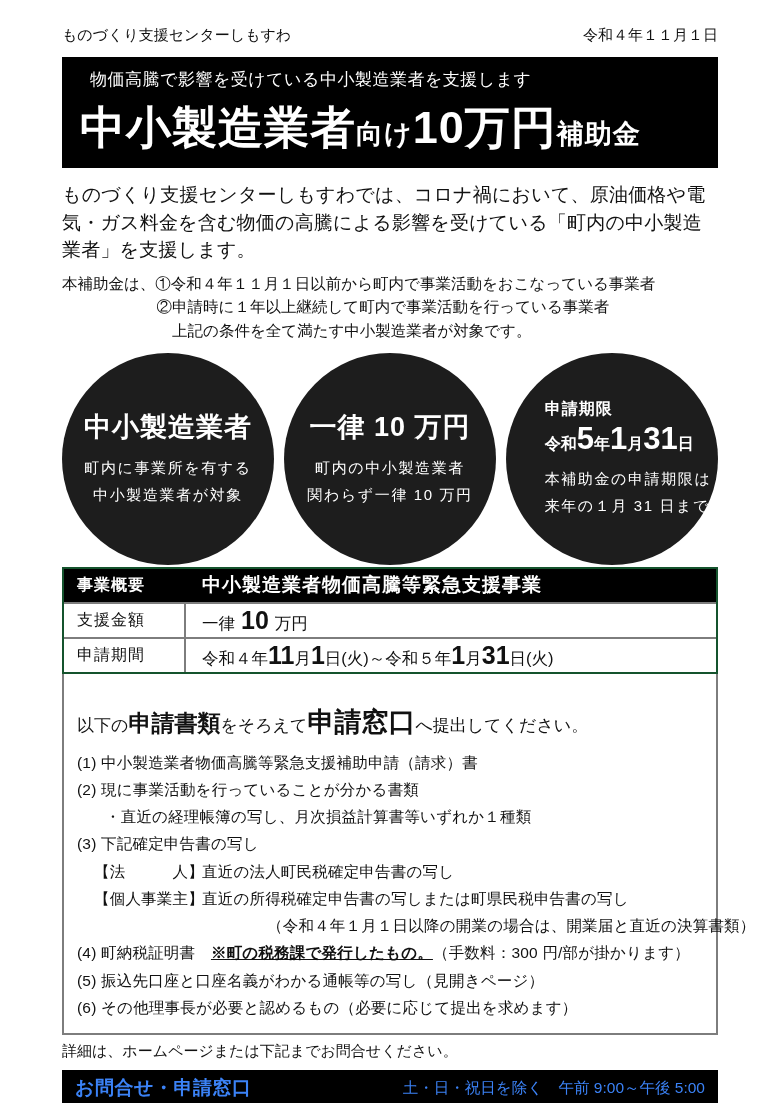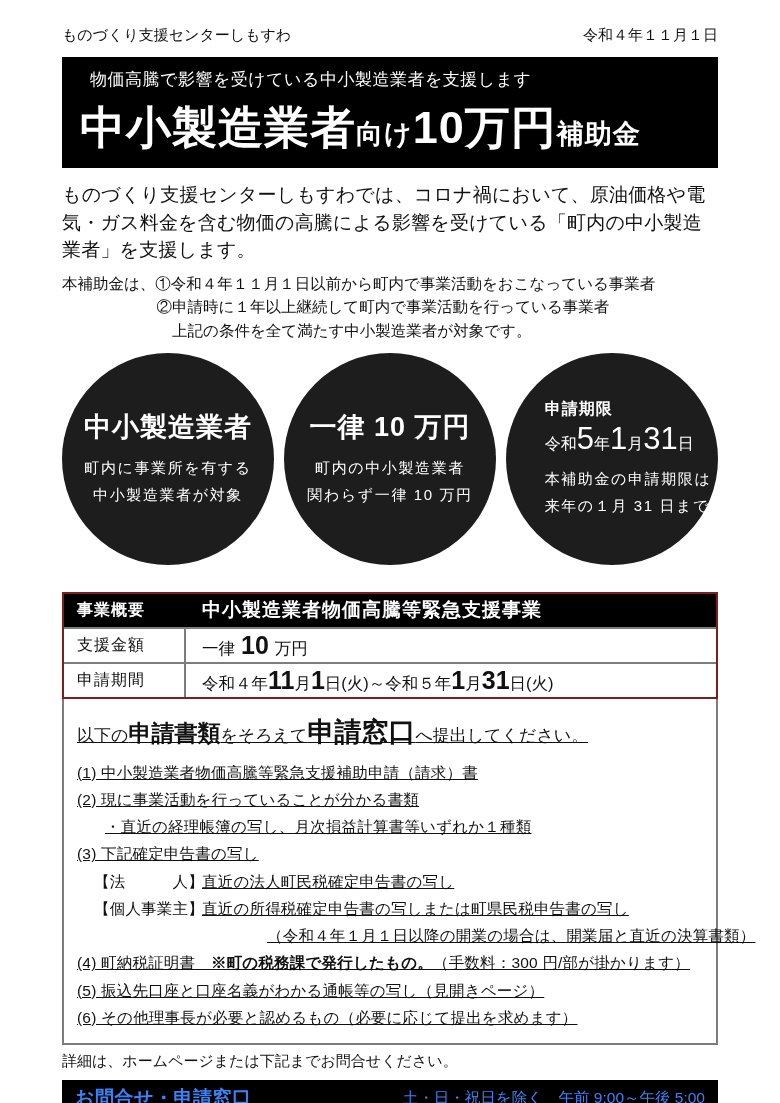--- a/index.html
+++ b/index.html
@@ -35,39 +35,39 @@
   .circle {
     width: 212px; height: 212px; border-radius: 50%;
     background: #1d1d1d; color: #fff;
     display: flex; flex-direction: column; justify-content: center; align-items: center;
     text-align: center;
   }
   .circle-title { font-size: 27px; font-weight: 800; margin-bottom: 9px; letter-spacing: 1px; white-space: nowrap; }
   .circle-body { font-size: 15px; line-height: 1.8; letter-spacing: 1.6px; white-space: nowrap; }
   .c3-inner { text-align: left; margin-left: 32px; }
   .c3-label { font-size: 16px; font-weight: 800; letter-spacing: 1px; }
-  .c3-date { font-weight: 400; margin: 1px 0 8px 0; white-space: nowrap; }
+  .c3-date { font-weight: 700; margin: 1px 0 8px 0; white-space: nowrap; }
   .c3-sm { font-size: 16px; }
   .c3-bg { font-size: 31px; }
 
   
-  .summary { border: 2px solid #7f1d1d; margin-top: 27px; }
+  .summary { border: 2px solid #14532d; margin-top: 2px; }
   .srow { display: flex; align-items: center; min-height: 33px; }
   .srow + .srow { border-top: 2px solid #7d7d7d; }
   .srow-header { background: #000; color: #fff; }
   .slabel { width: 122px; flex: 0 0 122px; padding-left: 13px; font-size: 16px; letter-spacing: 1px; align-self: stretch; display: flex; align-items: center; }
   .srow-header .slabel { font-weight: bold; }
   .srow-plain .slabel { border-right: 2px solid #7d7d7d; }
   .sval { padding: 2px 10px 2px 16px; font-size: 16.5px; }
   .srow-header .sval { font-size: 19px; font-weight: 800; letter-spacing: 1px; }
   .num-big { font-size: 25px; font-weight: bold; }
   .amount-num { margin: 0 6px; }
 
   
-  .docs-box { border: 2px solid #7d7d7d; border-top: none; padding: 12px 13px 12px 13px; text-decoration: underline; }
+  .docs-box { border: 2px solid #7d7d7d; border-top: none; padding: 27px 13px 12px 13px; }
   .docs-heading { margin: 3px 0 9px 0; white-space: nowrap; }
   .dh-n { font-size: 17px; }
   .dh-b1 { font-size: 23px; font-weight: bold; }
   .dh-b2 { font-size: 27px; font-weight: bold; }
   .doc-line { font-size: 15.5px; line-height: 1.76; letter-spacing: 0.2px; white-space: nowrap; }
   .lv-bullet { padding-left: 28px; }
   .lv-label { padding-left: 17px; }
   .lv-note { padding-left: 190px; }
   .doc-label { display: inline-block; width: 108px; }
   .doc-em { font-weight: bold; text-decoration: underline; }

